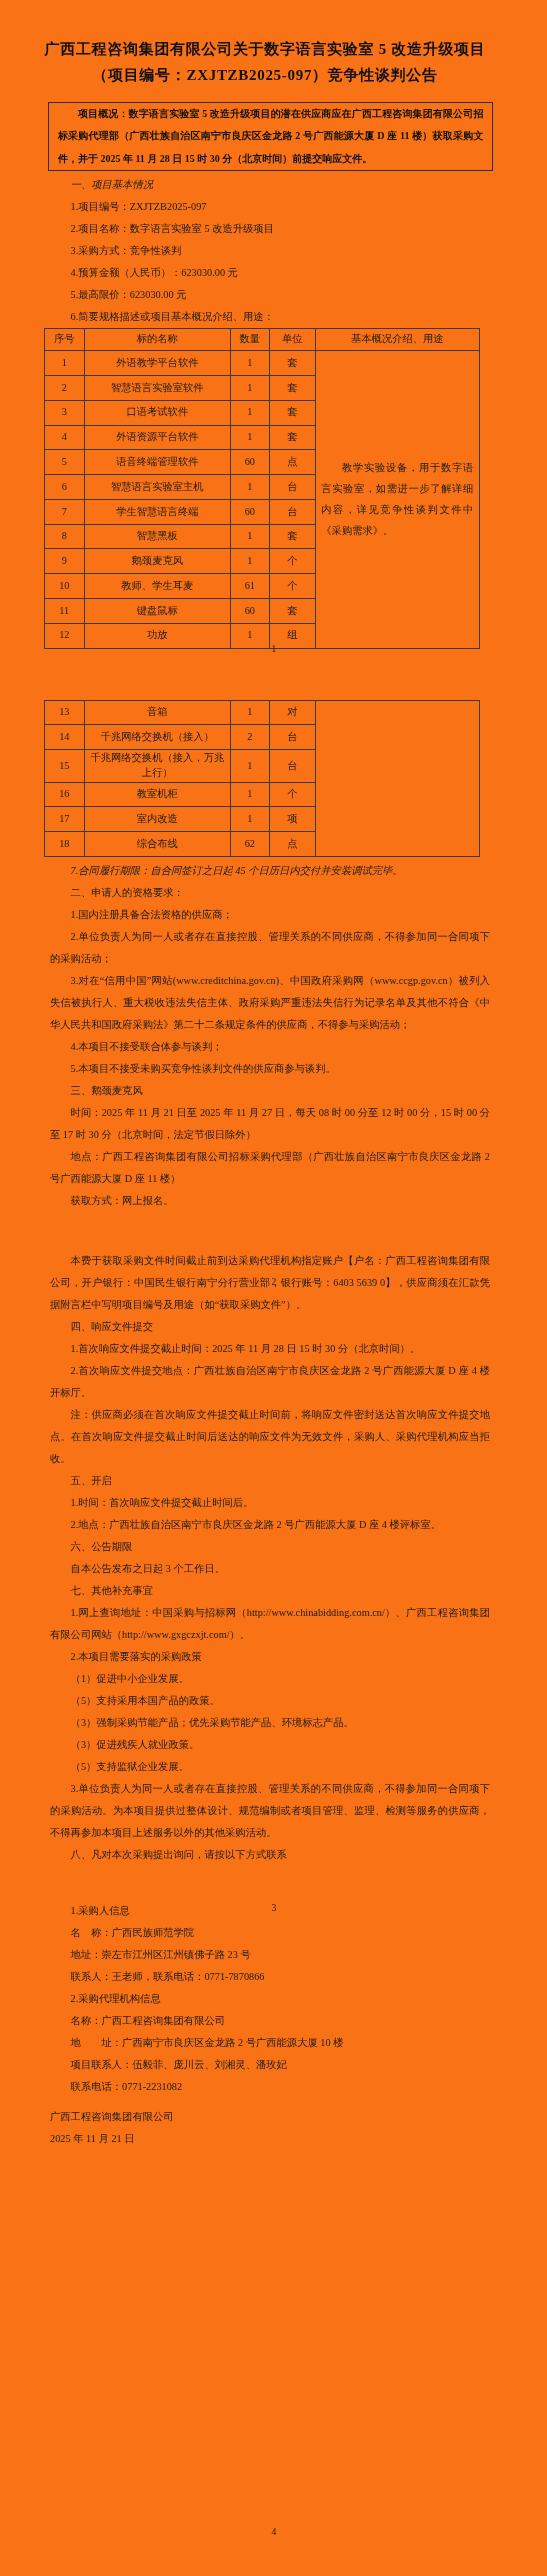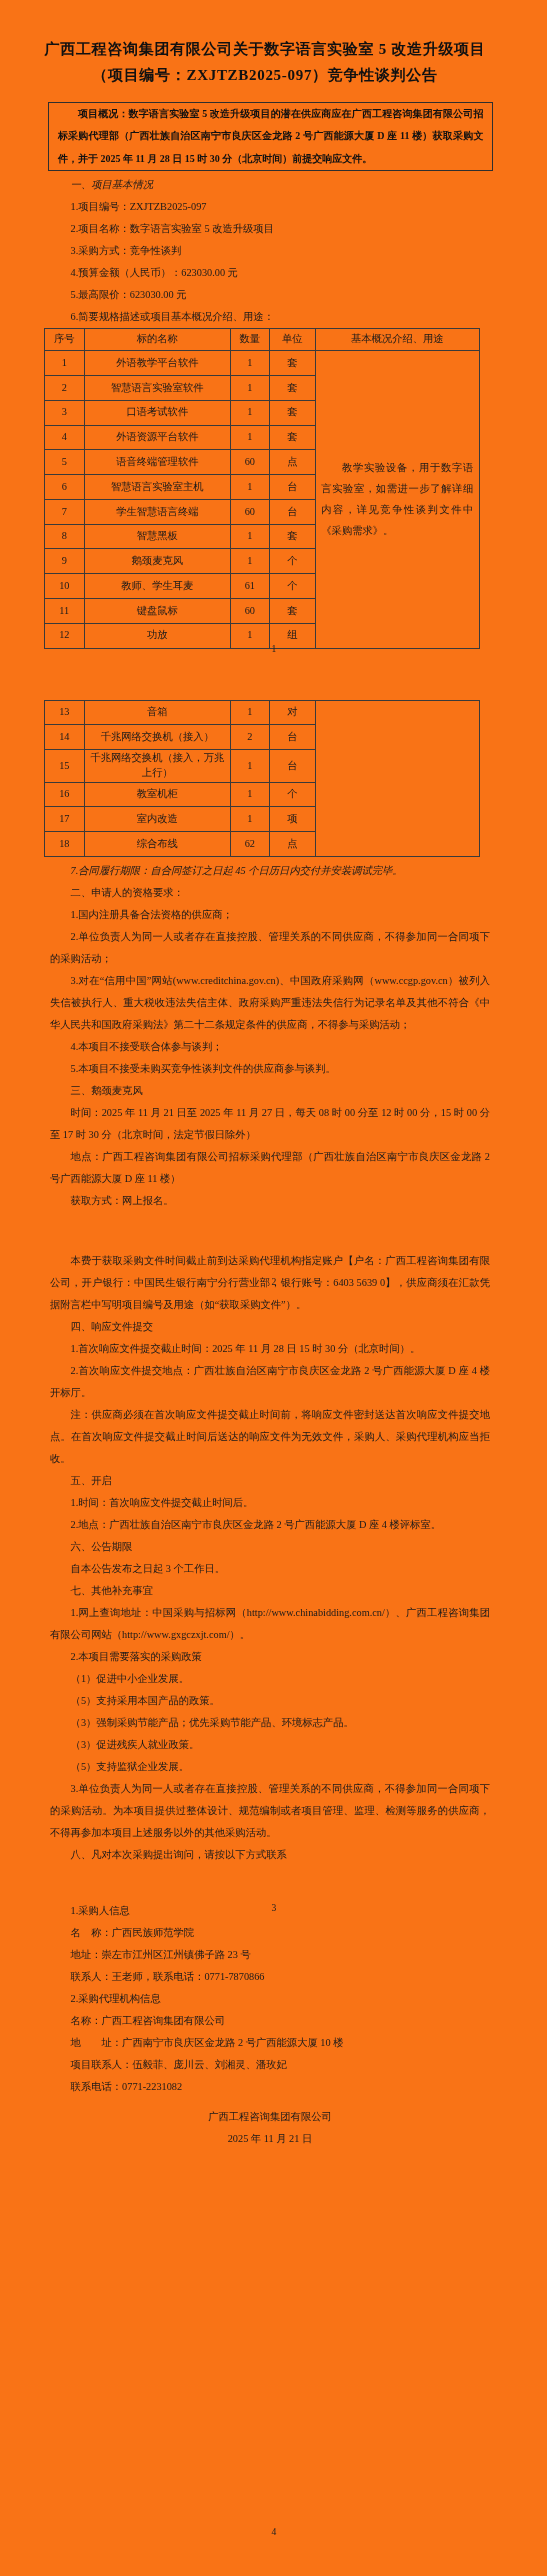--- a/index.html
+++ b/index.html
@@ -55,21 +55,21 @@
     padding:4.1px 5.5px;line-height:21px;
   }
   .pagenum{
     position:absolute;left:0;right:0;
     margin:0;text-align:center;
     font-size:9.6px;line-height:22px;color:#222;text-indent:0;
   }
   #pn1{top:638px;} #pn2{top:1271px;} #pn3{top:1897px;} #pn4{top:2521px;}
   .sig{
     margin:8.2px 0 0 0;font-size:10.3px;line-height:22px;
-    text-align:center;text-indent:0;color:#1a1a1a;
+    text-align:left;text-indent:0;color:#1a1a1a;
   }
   .sigdate{margin-top:0;}
 </style>
 </head>
 <body>
 
 <div class="doc">
 
   <div class="full">
     <div class="tl">广西工程咨询集团有限公司关于数字语言实验室 5 改造升级项目</div>

